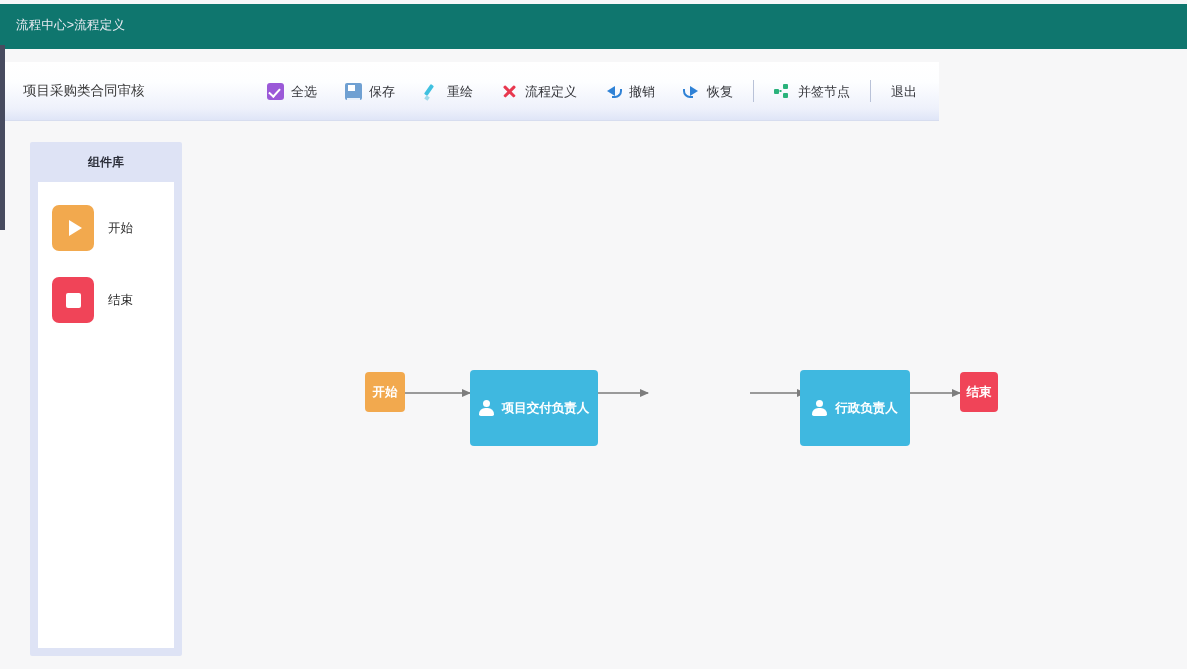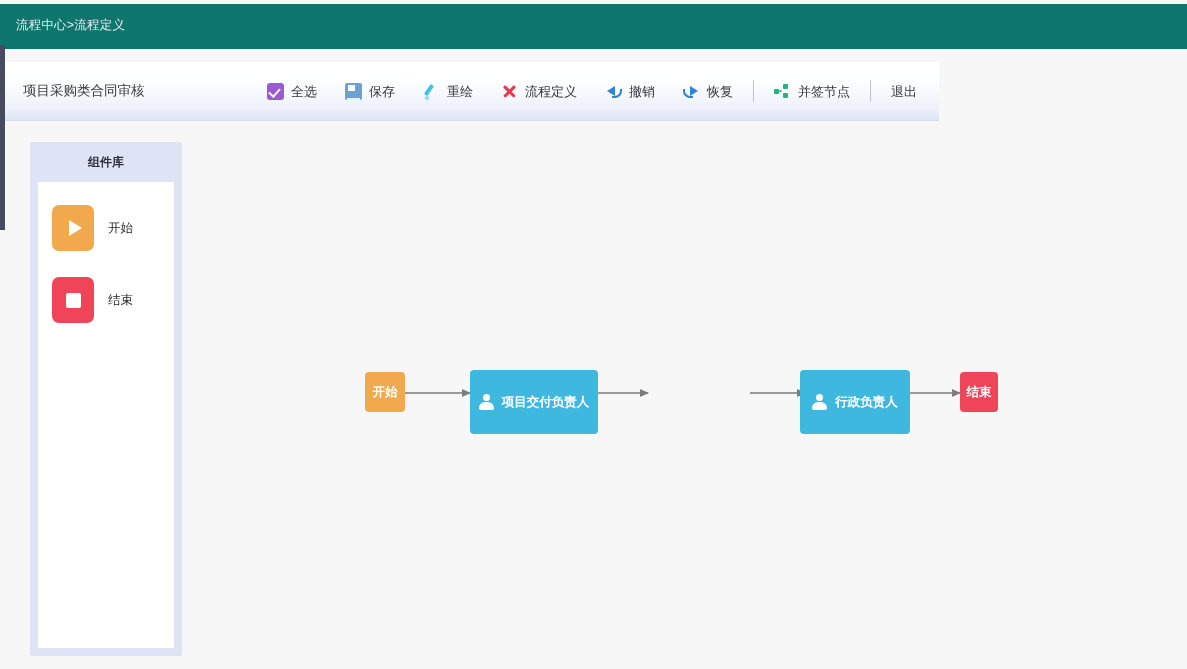--- a/index.html
+++ b/index.html
@@ -166,21 +166,21 @@
   }
 
   
   .node{
     position:absolute;display:flex;align-items:center;justify-content:center;
     border-radius:4px;color:#fff;font-size:12.5px;font-weight:bold;
     white-space:nowrap;cursor:move;
   }
   .node-start{background:#f2a94e;}
   .node-end{background:#f04458;}
-  .node-task{background:#3fb8e0;gap:8px;padding:10px 10px;}
+  .node-task{background:#3fb8e0;gap:8px;padding:16px 10px;}
   .node-ico{
     position:relative;width:15px;height:16px;flex:0 0 15px;
   }
   .node-ico:before{
     content:"";position:absolute;left:4px;top:0;width:7px;height:7px;
     background:#fff;border-radius:50%;
   }
   .node-ico:after{
     content:"";position:absolute;left:0;top:8px;width:15px;height:8px;
     background:#fff;border-radius:7px 7px 2px 2px;

